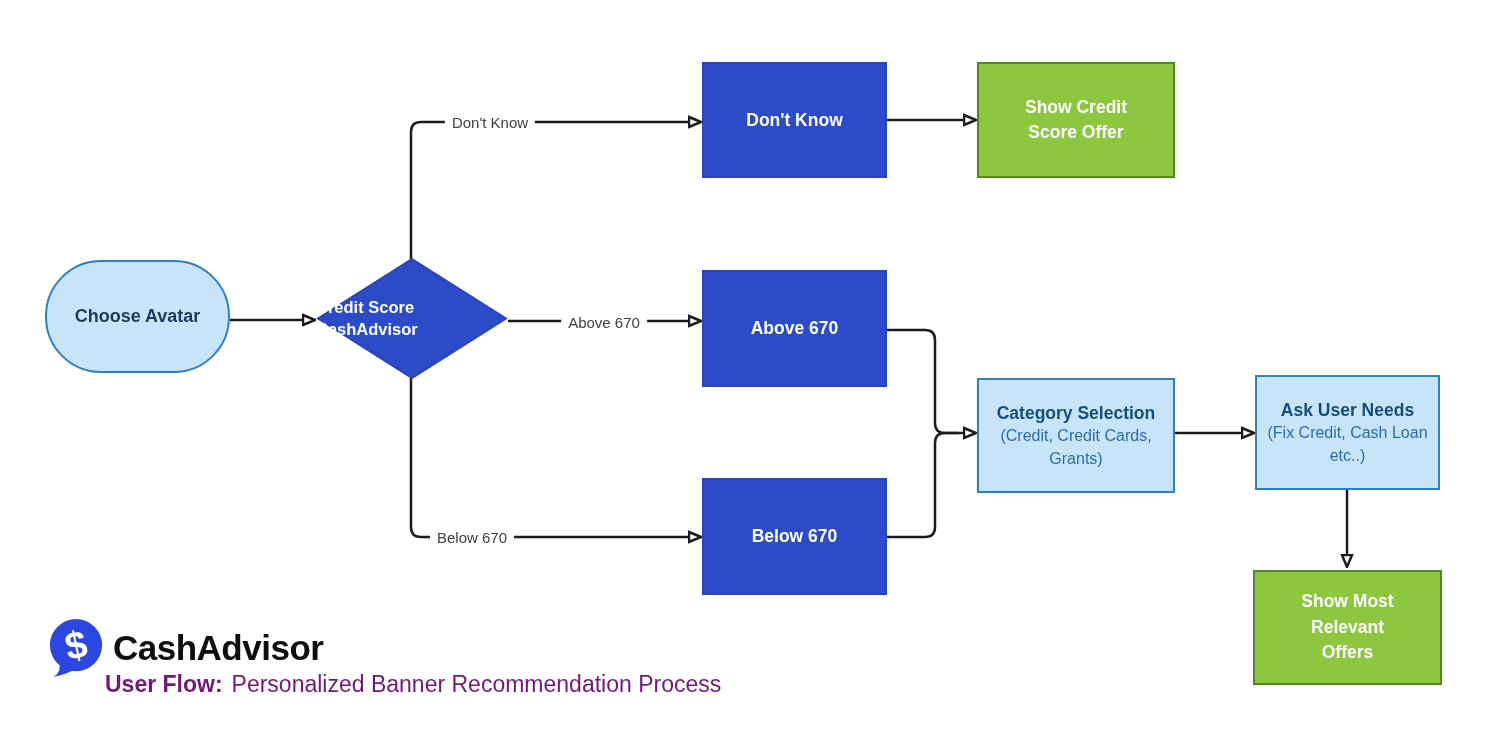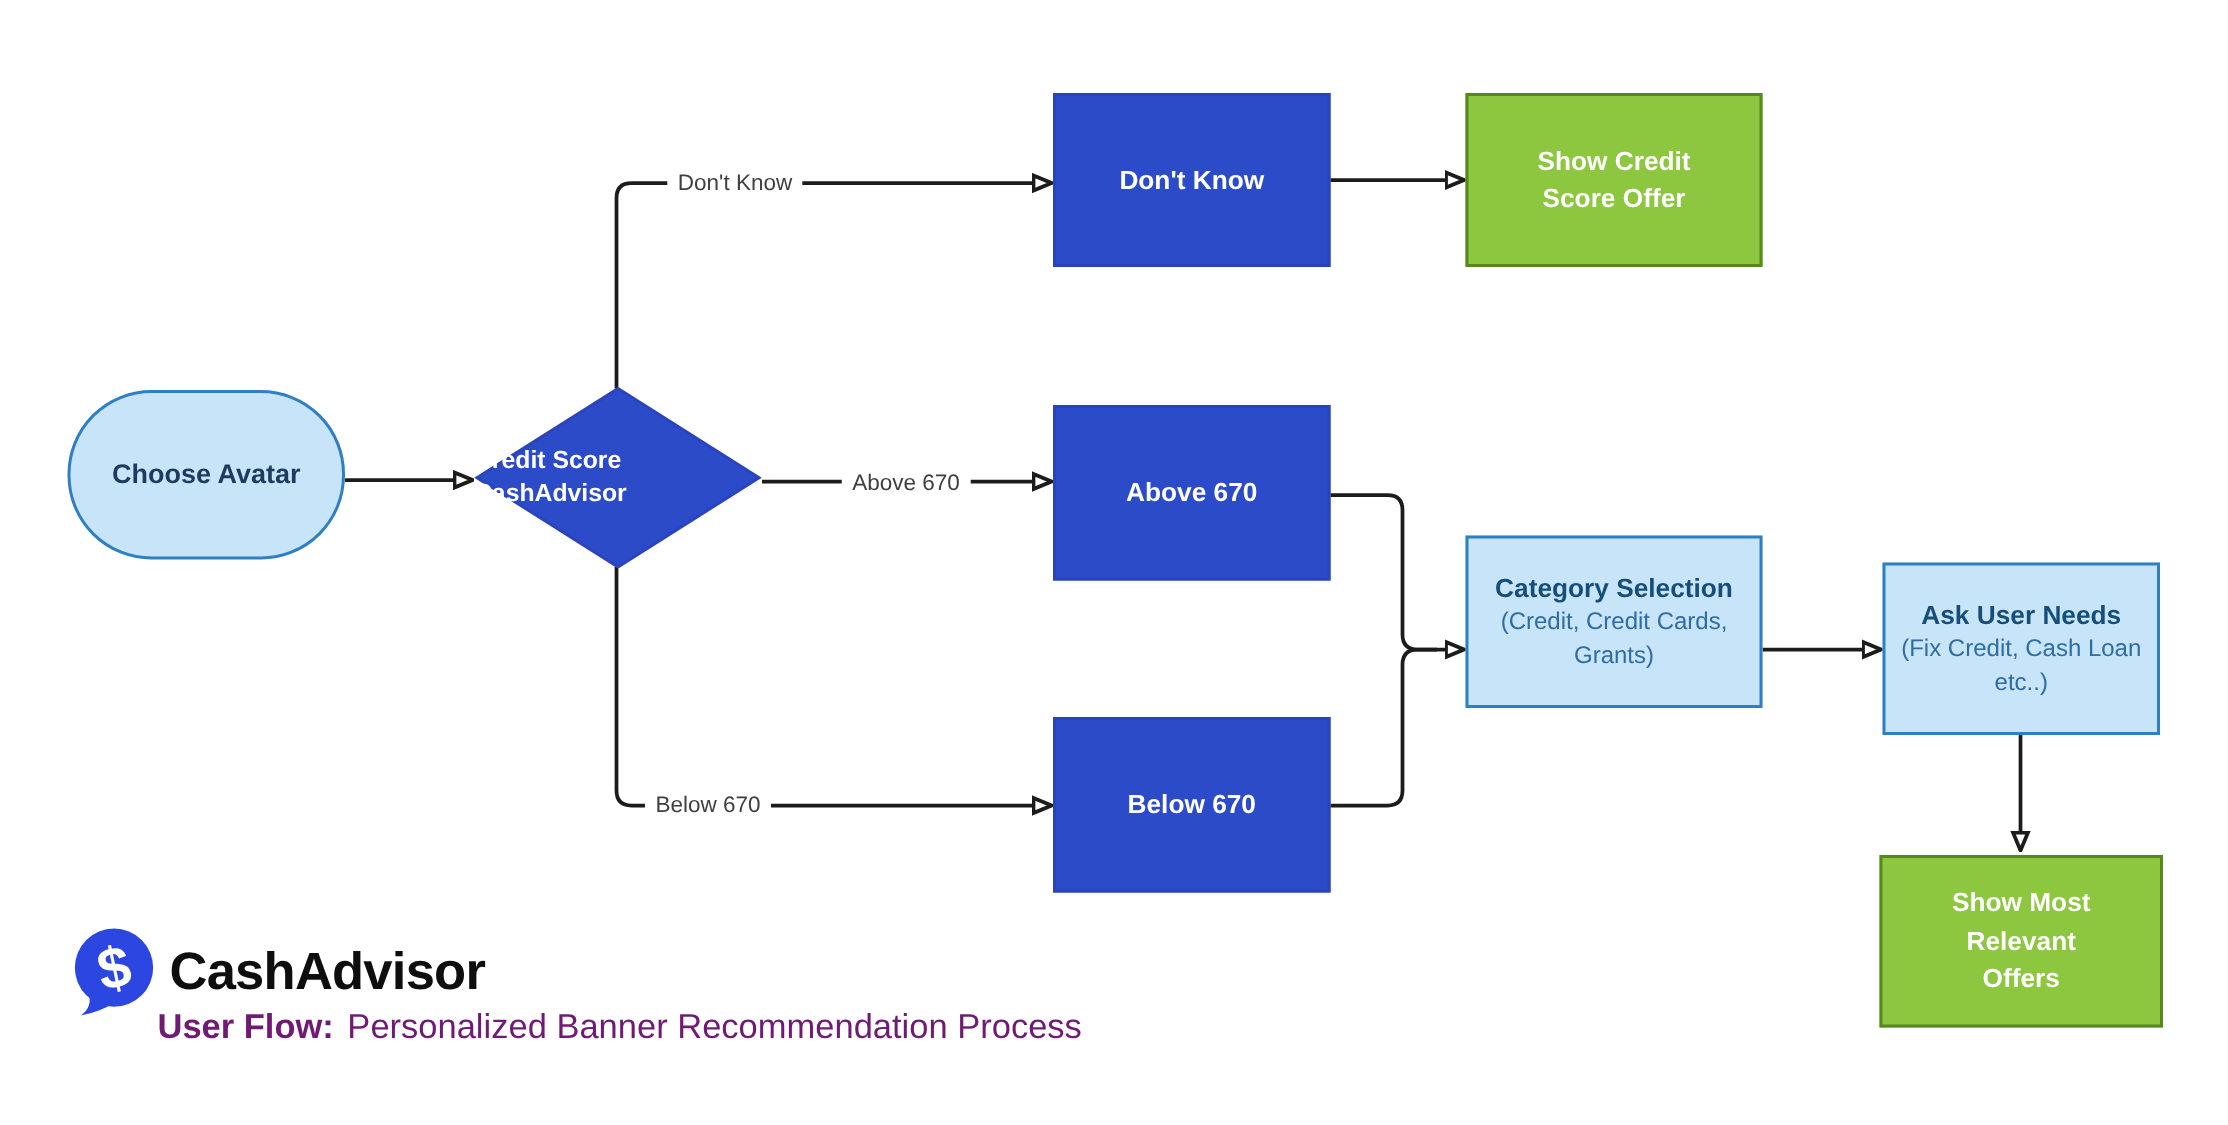--- a/index.html
+++ b/index.html
@@ -97,21 +97,21 @@
   </div>
 
   <div class="node bluebox" style="left:702px;top:270px;width:185px;height:117px;">
     <span>Above 670</span>
   </div>
 
   <div class="node bluebox" style="left:702px;top:478px;width:185px;height:117px;">
     <span>Below 670</span>
   </div>
 
-  <div class="node lightbox" style="left:977px;top:357px;width:198px;height:115px;">
+  <div class="node lightbox" style="left:977px;top:378px;width:198px;height:115px;">
     <span class="box-title">Category Selection</span>
     <span class="box-sub">(Credit, Credit Cards, Grants)</span>
   </div>
 
   <div class="node lightbox" style="left:1255px;top:375px;width:185px;height:115px;">
     <span class="box-title">Ask User Needs</span>
     <span class="box-sub">(Fix Credit, Cash Loan etc..)</span>
   </div>
 
   <div class="node greenbox" style="left:1253px;top:570px;width:189px;height:115px;">

